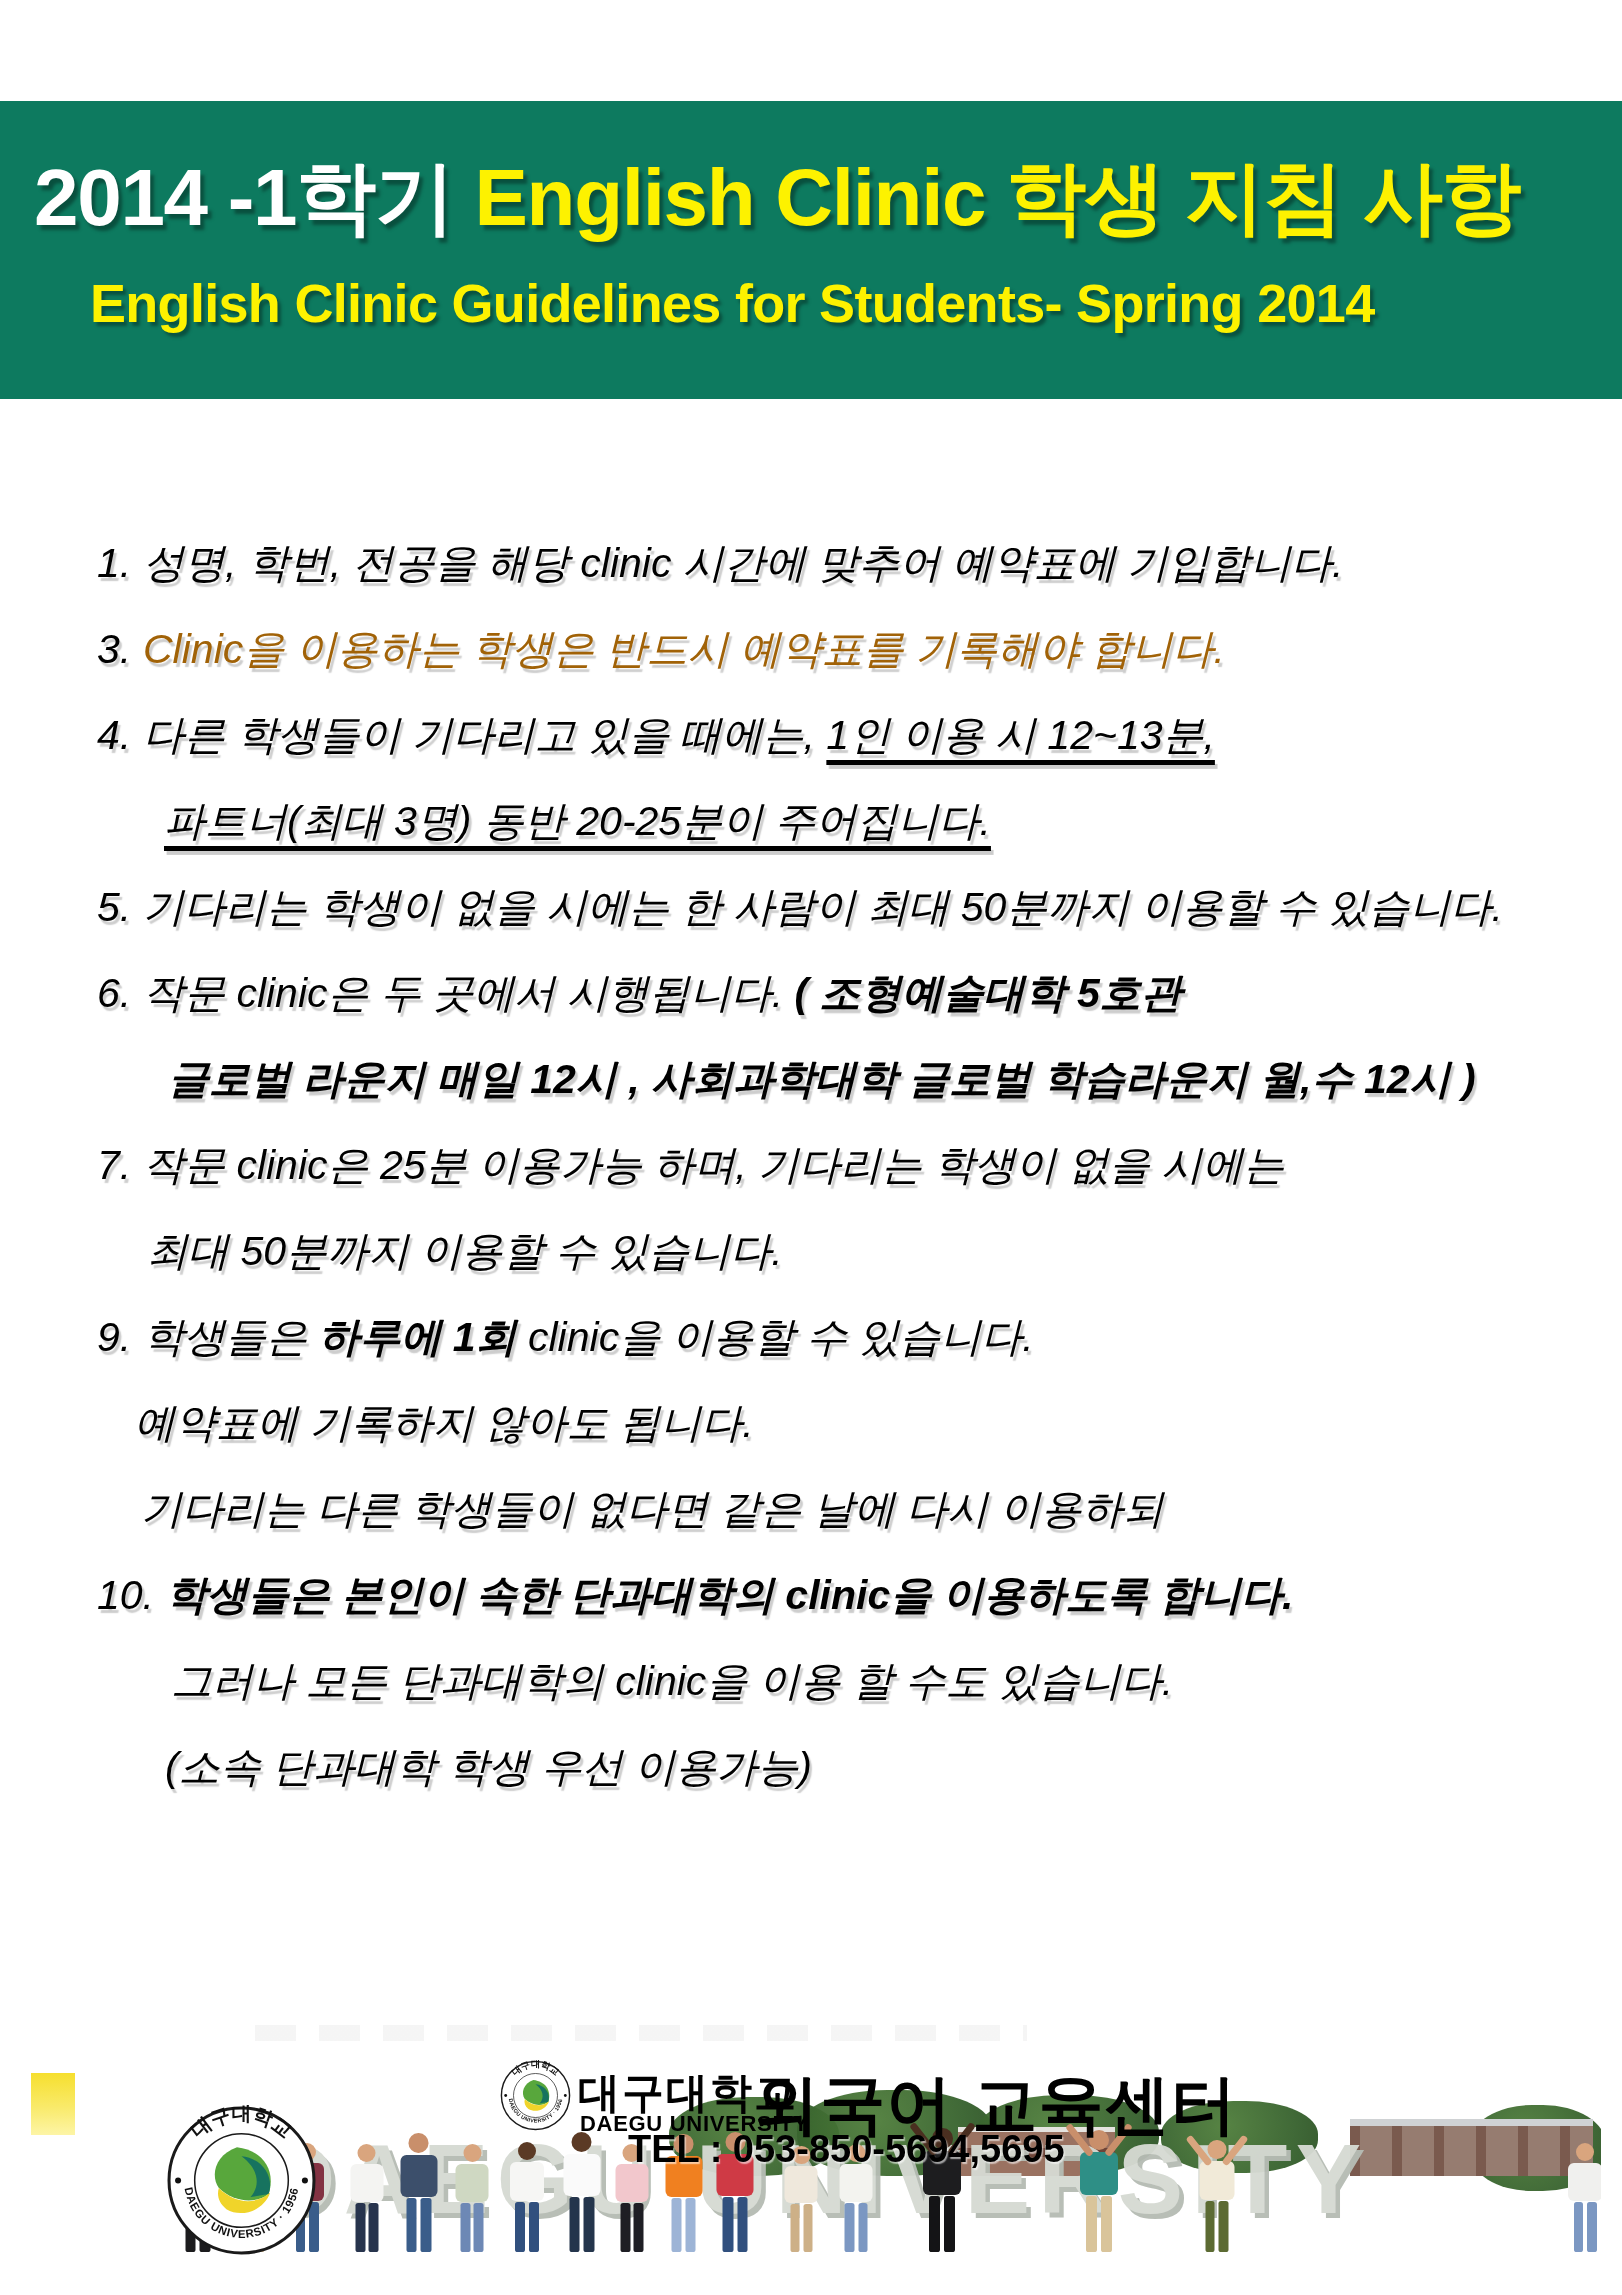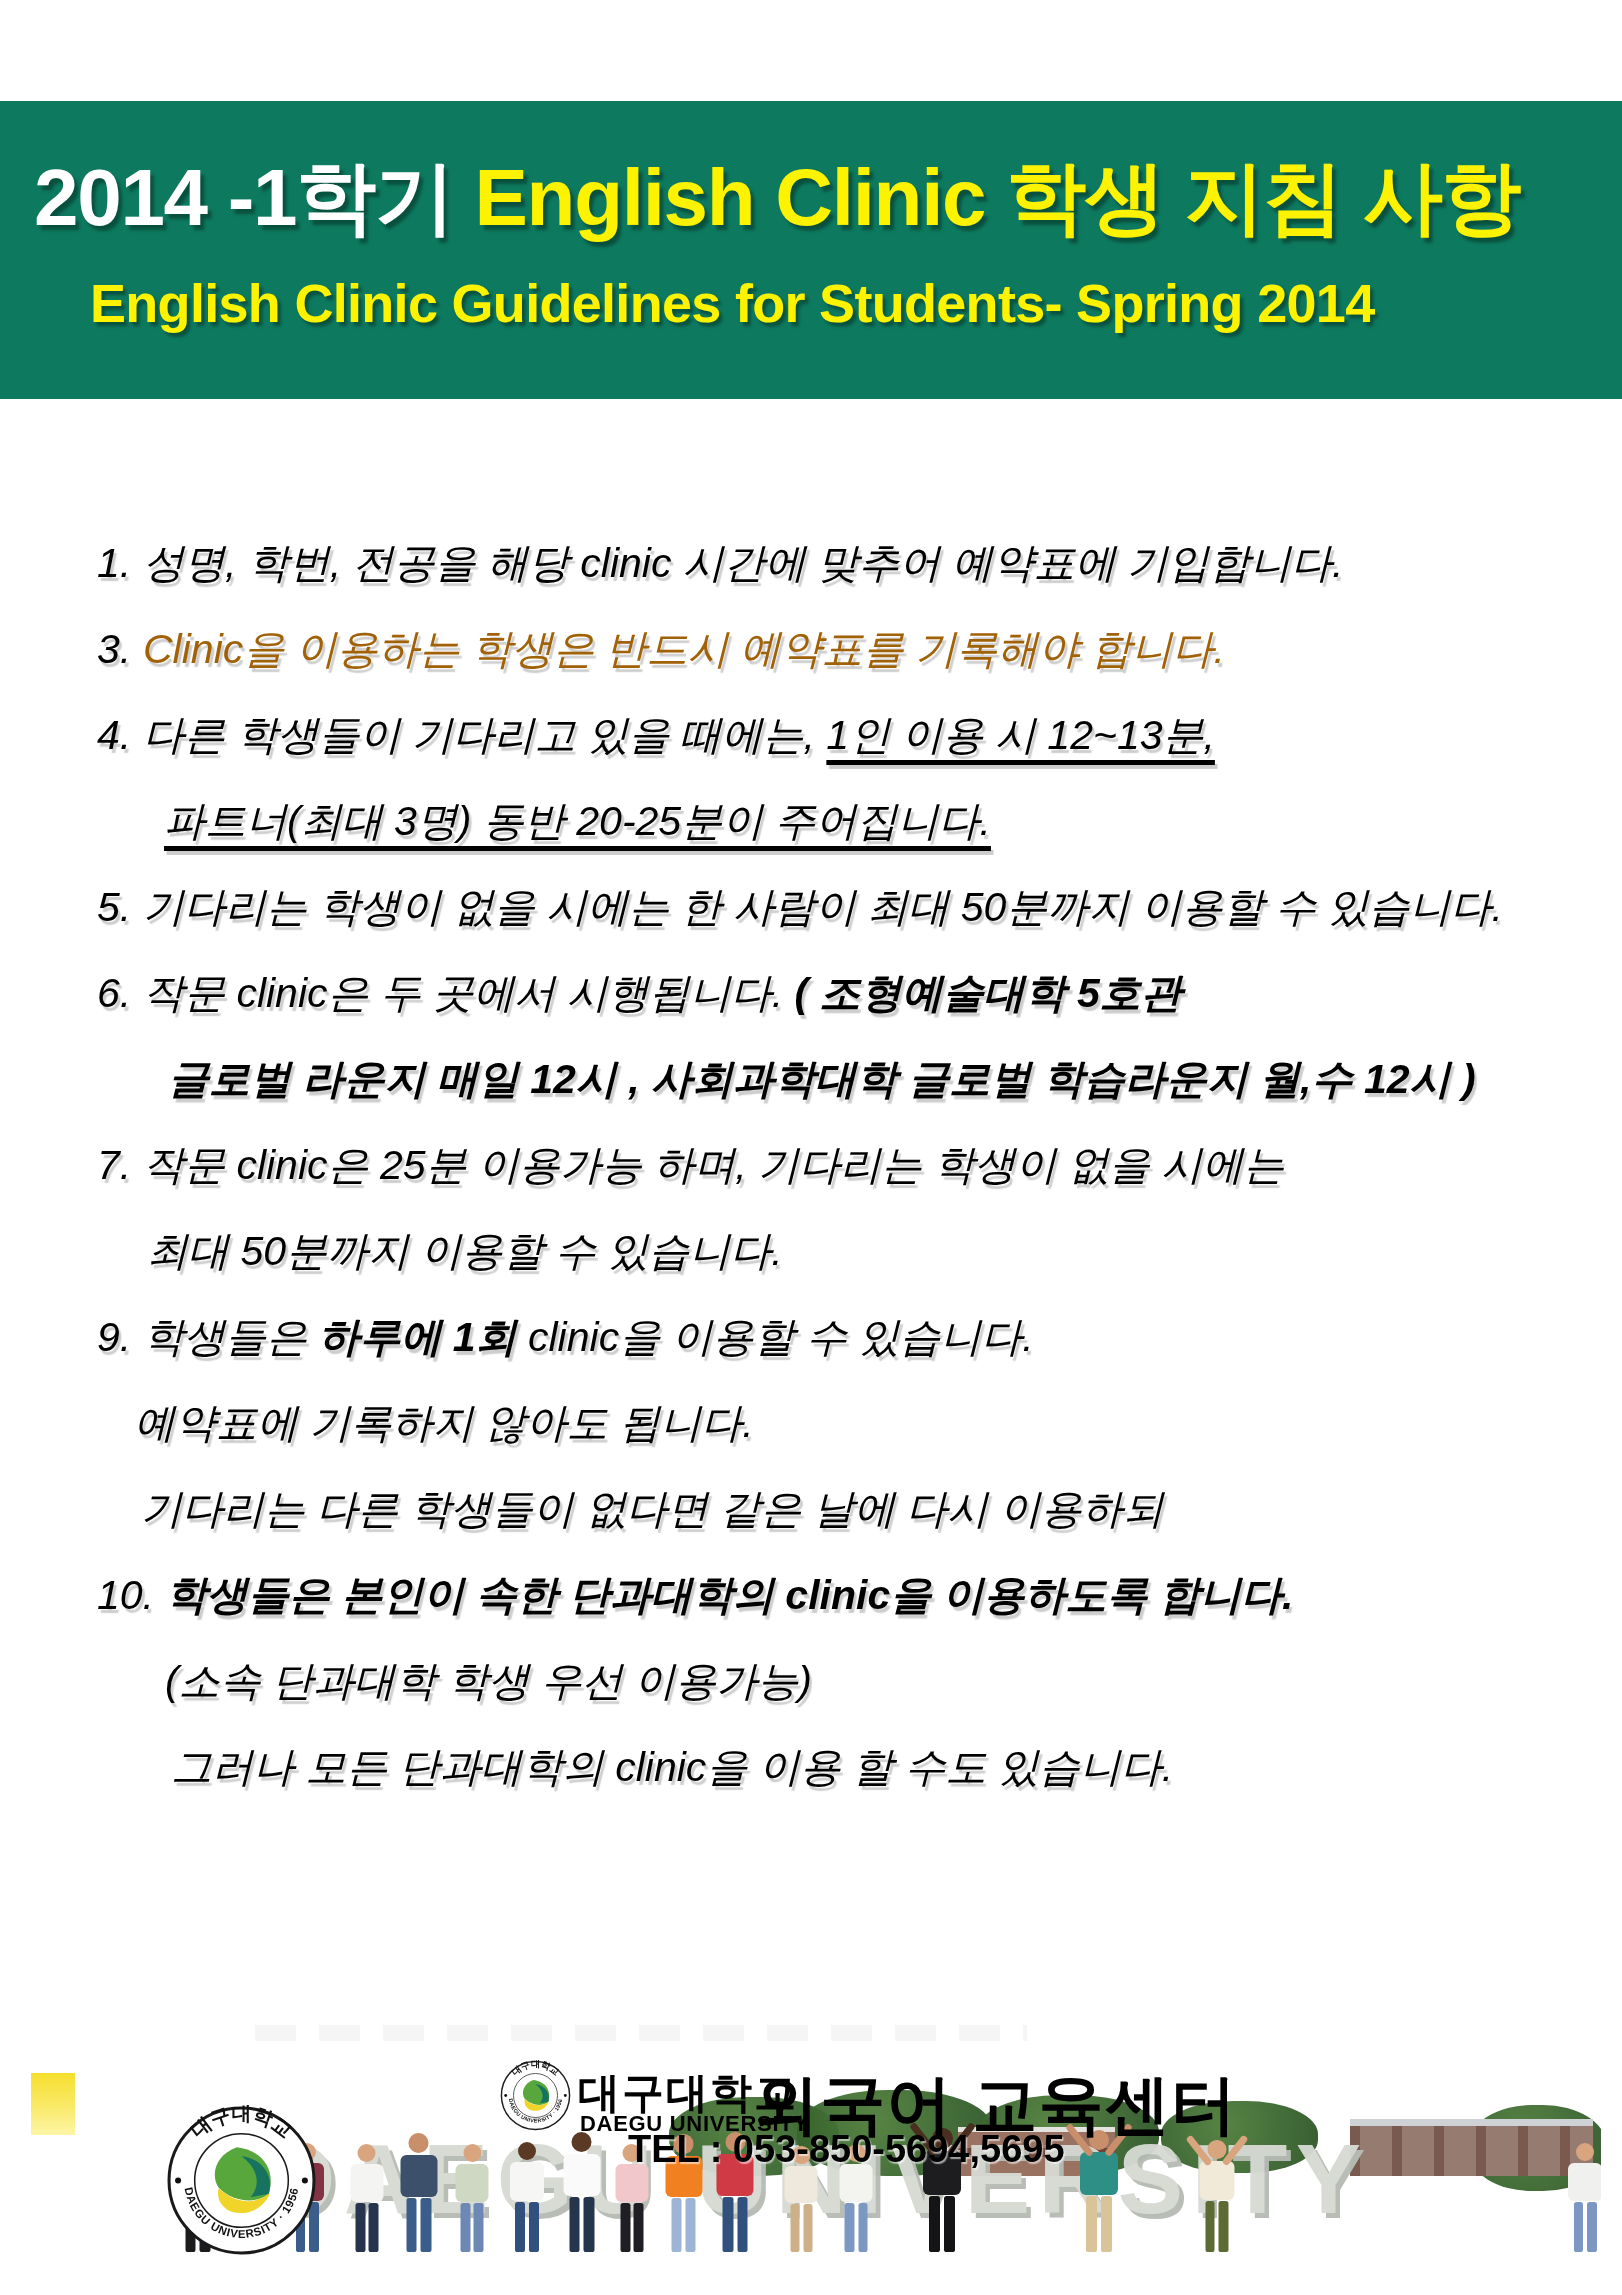--- a/index.html
+++ b/index.html
@@ -70,22 +70,22 @@
     <div class="line" style="padding-left: 164px;"><span class="u">파트너(최대 3명) 동반 20-25분이 주어집니다.</span></div>
     <div class="line"><span class="num">5.</span><span>기다리는 학생이 없을 시에는 한 사람이 최대 50분까지 이용할 수 있습니다.</span></div>
     <div class="line"><span class="num">6.</span><span>작문 clinic은 두 곳에서 시행됩니다. </span><span class="b">( 조형예술대학 5호관</span></div>
     <div class="line" style="padding-left: 152px; margin-left: 16px;"><span class="b">글로벌 라운지 매일 12시 , 사회과학대학 글로벌 학습라운지 월,수 12시 )</span></div>
     <div class="line"><span class="num">7.</span><span>작문 clinic은 25분 이용가능 하며, 기다리는 학생이 없을 시에는</span></div>
     <div class="line" style="padding-left: 147px;"><span>최대 50분까지 이용할 수 있습니다.</span></div>
     <div class="line"><span class="num">9.</span><span>학생들은 </span><span class="b">하루에 1회</span><span> clinic을 이용할 수 있습니다.</span></div>
     <div class="line" style="padding-left: 134px;"><span>예약표에 기록하지 않아도 됩니다.</span></div>
     <div class="line" style="padding-left: 141px;"><span>기다리는 다른 학생들이 없다면 같은 날에 다시 이용하되</span></div>
     <div class="line"><span class="num">10.</span><span class="b">학생들은 본인이 속한 단과대학의 clinic을 이용하도록 합니다.</span></div>
+    <div class="line" style="padding-left: 171px;"><span>그러나 모든 단과대학의 clinic을 이용 할 수도 있습니다.</span></div>
     <div class="line" style="padding-left: 165px;"><span>(소속 단과대학 학생 우선 이용가능)</span></div>
-    <div class="line" style="padding-left: 171px;"><span>그러나 모든 단과대학의 clinic을 이용 할 수도 있습니다.</span></div>
   </div>
 
 <div class="ghost"></div>
 <div class="ysq"></div>
 
 <div class="photo" id="photo">
   <div id="trees">
       <div class="tree" style="left: calc(46% - 85px); top: 16%; width: 170px; height: 79px;"></div>
       <div class="tree" style="left: calc(55% - 98px); top: 12%; width: 196px; height: 86px;"></div>
       <div class="tree" style="left: calc(66% - 92px); top: 15%; width: 183px; height: 80px;"></div>

